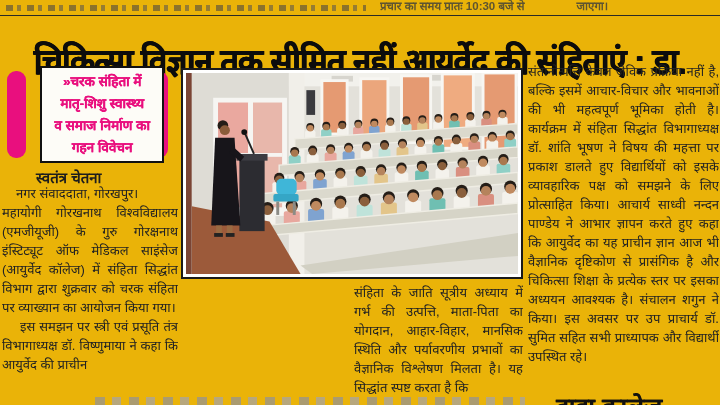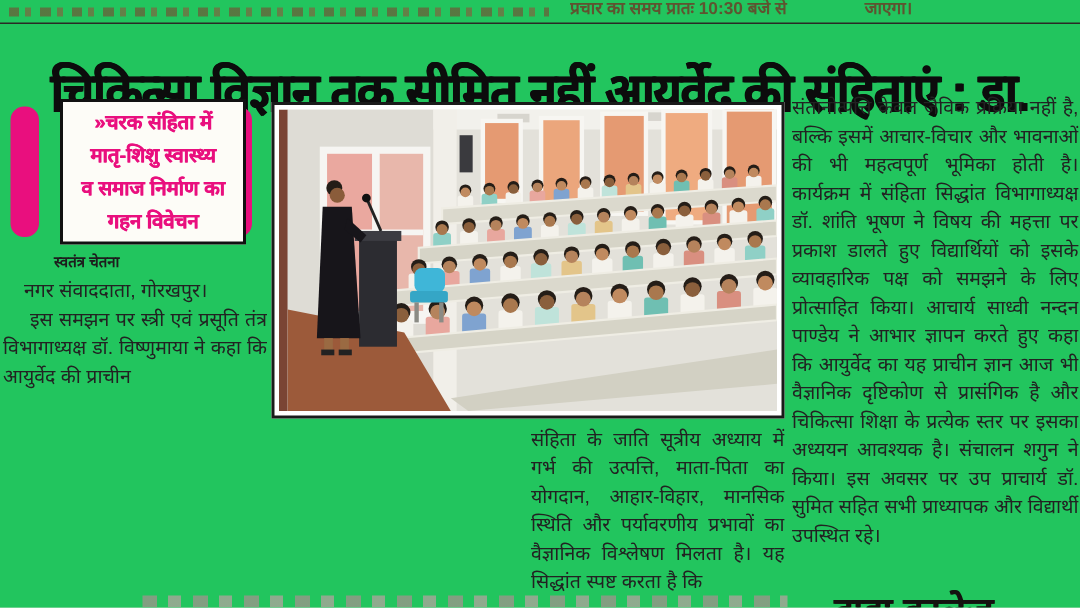--- a/index.html
+++ b/index.html
@@ -1,17 +1,17 @@
 <!DOCTYPE html>
 <html><head>
 <meta charset="utf-8">
 <style>
   html,body{margin:0;padding:0;}
   body{width:720px;height:405px;overflow:hidden;background:#e9e7df;}
-  .page{position:relative;width:720px;height:405px;background:#22c55e;overflow:hidden;
+  .page{position:relative;width:720px;height:405px;background:#eab308;overflow:hidden;
         font-family:"Liberation Sans","DejaVu Sans",sans-serif;color:#262626;}
 
   
   .top-strip{position:absolute;left:0;top:0;width:720px;height:15px;border-bottom:1.6px solid #2a2a25;}
   .cutoff-dashes{position:absolute;left:6px;top:5px;width:360px;height:6px;opacity:.75;
      background:repeating-linear-gradient(90deg,#6b5d38 0 7px,transparent 7px 11px,#7a6a40 11px 15px,transparent 15px 21px);}
   .top-right-text{position:absolute;left:380px;top:0;width:335px;height:15px;overflow:hidden;
      font-size:11.5px;font-weight:bold;color:#5e5430;white-space:nowrap;}
   .top-right-text span{display:inline-block;margin-top:-3px;}
   .top-gap{display:inline-block;width:52px;}
@@ -25,21 +25,21 @@
   
   .hl-wrap{position:absolute;left:0;top:66px;width:178px;height:98px;}
   .accent-bar{position:absolute;top:5px;width:19px;height:87px;border-radius:9px;background:#e90f7e;}
   .accent-bar.left{left:7px;} .accent-bar.right{left:149px;}
   .hl-box{position:absolute;left:40px;top:0;width:120px;height:93px;background:#fdfcf7;
      border:2.2px solid #111;display:flex;align-items:center;justify-content:center;}
   .hl-text{white-space:pre-line;text-align:center;color:#e90f7e;font-weight:bold;
      font-size:13.5px;line-height:22px;text-shadow:.4px 0 0 #e90f7e;}
 
   
-  .byline{position:absolute;left:36px;top:167px;font-size:10px;font-weight:bold;color:#1d1d1d;}
+  .byline{position:absolute;left:36px;top:167px;font-size:15px;font-weight:bold;color:#1d1d1d;}
   .col{position:absolute;font-size:13px;line-height:19px;text-align:justify;color:#222;overflow:hidden;}
   .col p{margin:0;}
   .col p.indent{text-indent:18px;}
   .col1{left:2px;top:184px;width:176px;height:216px;}
   .col1 .dateline{text-indent:14px;}
   .col2{left:181px;top:283px;width:170px;height:122px;}
   .col3{left:354px;top:283px;width:169px;height:122px;}
   .col4{left:528px;top:62px;width:191px;height:343px;}
 
   
@@ -74,20 +74,21 @@
       <div class="hl-text">»चरक संहिता में
 मातृ-शिशु स्वास्थ्य
 व समाज निर्माण का
 गहन विवेचन</div>
     </div>
   </div>
 
   <div class="byline">स्वतंत्र चेतना</div>
   <div class="col col1">
     <p class="dateline">नगर संवाददाता, गोरखपुर।</p>
+    <p>महायोगी गोरखनाथ विश्वविद्यालय (एमजीयूजी) के गुरु गोरक्षनाथ इंस्टिट्यूट ऑफ मेडिकल साइंसेज (आयुर्वेद कॉलेज) में संहिता सिद्धांत विभाग द्वारा शुक्रवार को चरक संहिता पर व्याख्यान का आयोजन किया गया।</p>
     <p class="indent">इस समझन पर स्त्री एवं प्रसूति तंत्र विभागाध्यक्ष डॉ. विष्णुमाया ने कहा कि आयुर्वेद की प्राचीन</p>
   </div>
 
   <figure class="photo" style="margin:0">
     <svg viewBox="0 0 342 211" preserveAspectRatio="none">
 
       <rect x="0" y="0" width="342" height="211" fill="#e3e1da"></rect>
       <rect x="0" y="0" width="342" height="14" fill="#f2f1ec"></rect>
       <rect x="60" y="4" width="26" height="6" fill="#d7d5ce"></rect>
       <rect x="150" y="3" width="22" height="6" fill="#d7d5ce"></rect>

